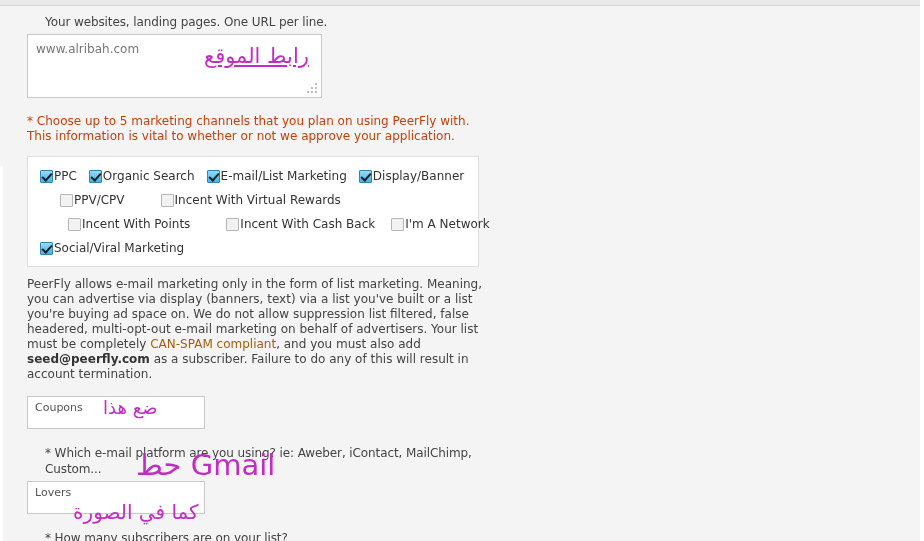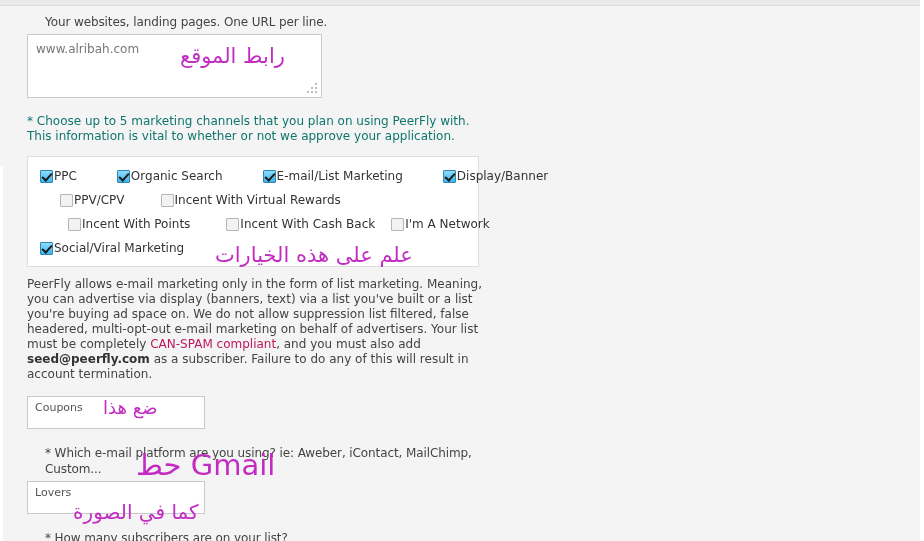--- a/index.html
+++ b/index.html
@@ -83,42 +83,42 @@
   .ta-grip i {
     position: absolute;
     width: 2px; height: 2px;
     background: #bdbdbd;
     display: block;
   }
 
   
   .note {
     font-size: 12px;
-    color: #0f766e;
+    color: #c2410c;
     line-height: 15px;
     width: 452px;
     margin: 0;
   }
 
   
   .channels {
     width: 452px;
     background: #ffffff;
     border: 1px solid #dedede;
     box-sizing: border-box;
     padding: 7px 0 6px 0;
     position: relative;
   }
   .ch-row {
     display: flex;
     align-items: center;
     height: 24px;
     white-space: nowrap;
   }
-  .ch-row.r1 { padding-left: 12px; gap: 28px; }
+  .ch-row.r1 { padding-left: 12px; }
   .ch-row.r2 { padding-left: 12px; }
   .ch-row.r3 { padding-left: 20px; }
   .ch-row.r4 { padding-left: 12px; }
 
   .ch {
     display: inline-flex;
     align-items: center;
     margin-right: 12px;
   }
   .ch.gap-lg { margin-right: 16px; padding-left: 20px; }
@@ -158,21 +158,21 @@
   }
 
   
   .para {
     width: 455px;
     font-size: 12px;
     line-height: 15px;
     color: #444444;
     margin: 0;
   }
-  .spam { color: #be185d; }
+  .spam { color: #a16207; }
   .seed { font-weight: bold; color: #333333; }
 
   
   .tinput {
     width: 178px;
     height: 33px;
     box-sizing: border-box;
     background: #ffffff;
     border: 1px solid #c9c9c9;
     position: relative;
@@ -188,21 +188,21 @@
   .ann {
     position: absolute;
     color: #c32cc3;
     font-family: "DejaVu Sans", "Liberation Sans", sans-serif;
     direction: rtl;
     unicode-bidi: bidi-override;
     white-space: nowrap;
     pointer-events: none;
     font-weight: 500;
   }
-  #ann-site   { left: 180px; top: 44px;  font-size: 21px; }
+  #ann-site   { left: 204px; top: 44px;  font-size: 21px; text-decoration: underline; }
   #ann-chk    { left: 215px; top: 243px; font-size: 21px; }
   #ann-niche  { left: 103px; top: 397px; font-size: 18px; }
   #ann-gmail  { left: 109px;  top: 448px; font-size: 29px; direction: ltr; unicode-bidi: normal; margin-left: 27px;}
   #ann-subs   { left: 73px;  top: 500px; font-size: 20px; }
   .sp10 { height: 10px; }
   .sp12 { height: 12px; }
   .sp14 { height: 14px; }
   .sp16 { height: 16px; }
 </style>
 </head>
@@ -309,18 +309,17 @@
       <span class="val">Lovers</span>
     </div>
 
     <div class="sp16"></div>
 
     <div class="field-label">* How many subscribers are on your list?</div>
 
   </div>
 
   <div class="ann" id="ann-site">رابط الموقع</div>
-  <div class="ann" id="ann-chk">علم على هذه الخيارات</div>
   <div class="ann" id="ann-niche">ضع هذا</div>
   <div class="ann" id="ann-gmail">حط Gmail</div>
   <div class="ann" id="ann-subs">كما في الصورة</div>
 
 </div>
 
 </body></html>

